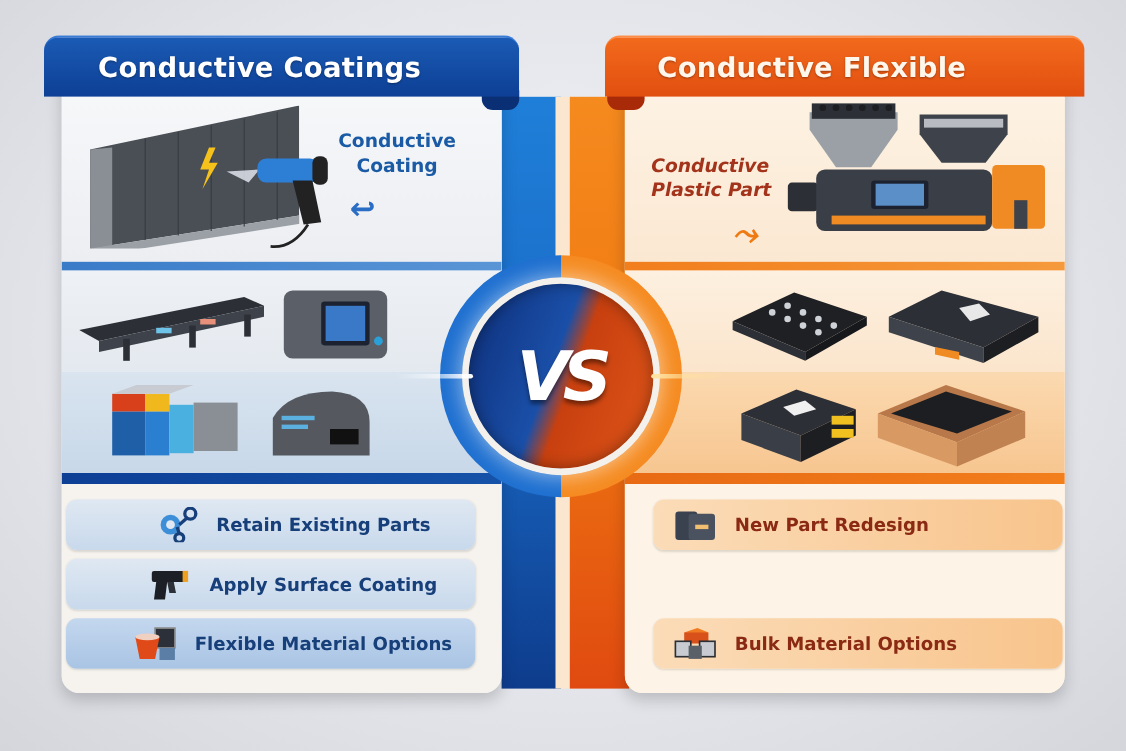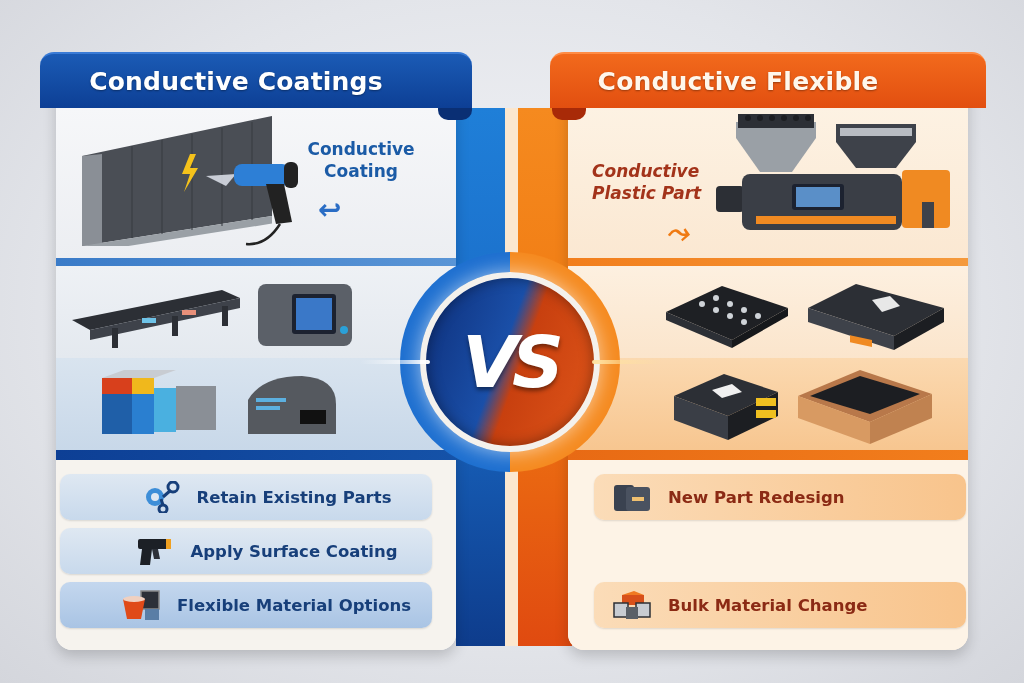--- a/index.html
+++ b/index.html
@@ -2,21 +2,21 @@
 <html><head>
 <meta charset="utf-8">
 <style>
   * { box-sizing: border-box; margin: 0; padding: 0; }
   html, body { width: 1024px; height: 683px; overflow: hidden; }
   body {
     font-family: "DejaVu Sans", "Liberation Sans", sans-serif;
     background: radial-gradient(ellipse at 50% 45%, #f4f5f8 0%, #e3e5ea 60%, #d4d6dc 100%);
     position: relative;
   }
-  .stage { position: absolute; left: 0; top: 0; width: 1024px; height: 632px; margin-top: 20px; }
+  .stage { position: absolute; left: 0; top: 0; width: 1024px; height: 632px; }
 
   
   .panel {
     position: absolute; top: 60px; width: 400px; height: 570px;
     border-radius: 0 0 16px 16px;
     box-shadow: 0 6px 14px rgba(0,0,0,0.18);
     overflow: hidden;
   }
   .panel.left { left: 56px; background: #f3f4f7; }
   .panel.right { left: 568px; background: #fdf3e6; }
@@ -92,21 +92,21 @@
     z-index: 6;
   }
   .vs-badge {
     position: absolute; left: 420px; top: 252px; width: 180px; height: 180px; border-radius: 50%;
     border: 6px solid #f4f1ec;
     background: linear-gradient(110deg, #0e2f7a 0%, #1a4fa8 45%, #c8400f 55%, #e0561a 100%);
     box-shadow: 0 0 20px rgba(255,255,255,0.6), inset 0 0 14px rgba(0,0,0,0.4);
     display: flex; align-items: center; justify-content: center;
     z-index: 7;
   }
-  .vs-text { font-family: "DejaVu Sans", sans-serif; font-weight: bold; font-size: 72px; color: #fff; letter-spacing: -6px; text-shadow: 0 3px 4px rgba(0,0,0,0.45); font-style: italic; }
+  .vs-text { font-family: "DejaVu Sans", sans-serif; font-weight: bold; font-size: 62px; color: #fff; letter-spacing: -6px; text-shadow: 0 3px 4px rgba(0,0,0,0.45); font-style: italic; }
   .flare { position: absolute; top: 340px; height: 4px; z-index: 8; border-radius: 2px; }
   .flare.l { left: 360px; width: 70px; background: linear-gradient(90deg, rgba(255,255,255,0), #fff); }
   .flare.r { left: 592px; width: 70px; background: linear-gradient(90deg, #ffe2a0, rgba(255,255,255,0)); }
 </style>
 </head>
 <body>
 
 <div class="stage">
 
   <div class="strip blue"></div>
@@ -316,21 +316,21 @@
       <div class="feature" style="top:122px">
         <span class="f-ico">
           <svg width="40" height="32">
               <polygon points="10,6 22,2 32,6 20,10" fill="#f07a22"></polygon>
               <rect x="10" y="6" width="22" height="10" fill="#d8501a"></rect>
               <rect x="2" y="14" width="14" height="14" fill="#c8ccd2" stroke="#2c2f35" stroke-width="1.5"></rect>
               <rect x="24" y="14" width="14" height="14" fill="#c8ccd2" stroke="#2c2f35" stroke-width="1.5"></rect>
               <rect x="14" y="18" width="12" height="12" fill="#5a6068"></rect>
             </svg>
         </span>
-        <span class="f-label">Bulk Material Change</span>
+        <span class="f-label">Bulk Material Options</span>
       </div>
     </div>
   </div>
 
   <div class="vs-ring"></div>
   <div class="flare l"></div>
   <div class="flare r"></div>
   <div class="vs-badge">
     <span class="vs-text">VS</span>
   </div>

